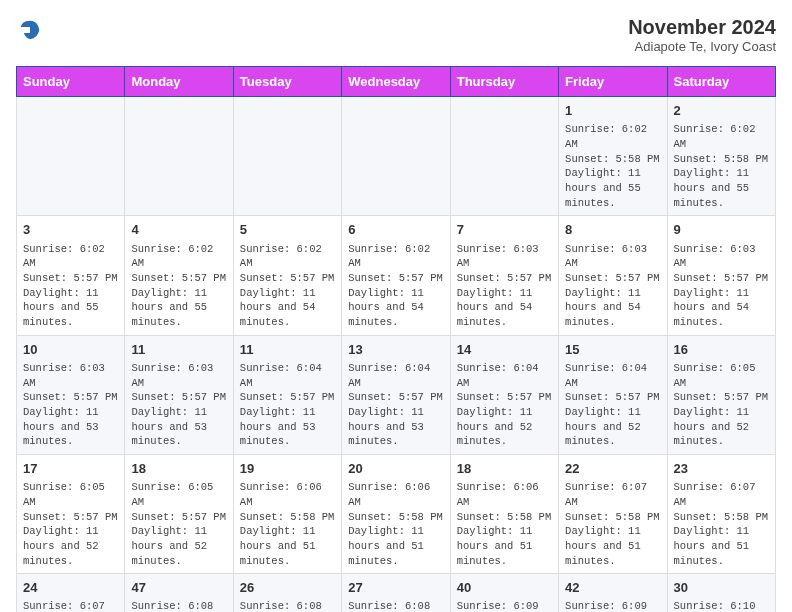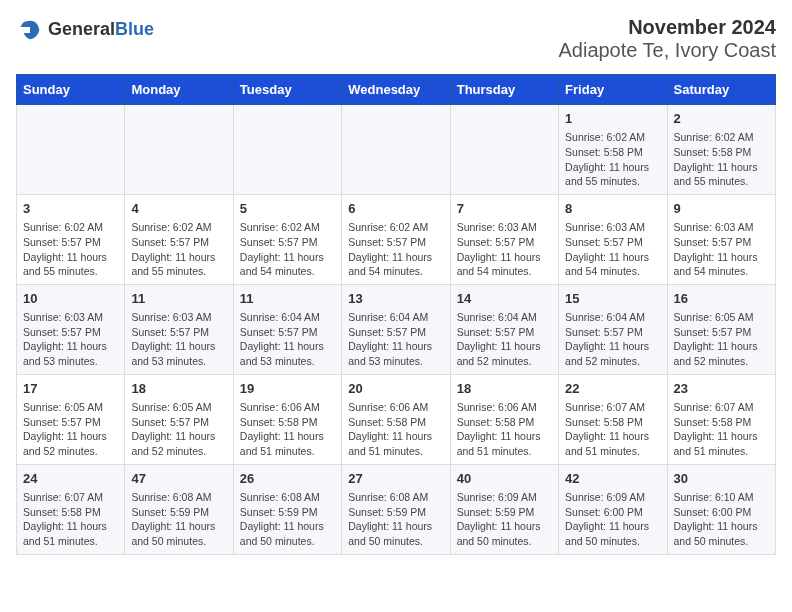--- a/index.html
+++ b/index.html
@@ -34,31 +34,31 @@
     }
     .title-block {
       text-align: right;
     }
     .title-block h1 {
       font-size: 20px;
       font-weight: bold;
       color: #333;
     }
     .title-block h2 {
-      font-size: 20px;
+      font-size: 13px;
       font-weight: normal;
       color: #555;
     }
     .calendar {
       width: 100%;
       border-collapse: collapse;
       font-size: 11px;
     }
     .calendar thead tr {
-      background-color: #1d4ed8;
+      background-color: #d946ef;
       color: #fff;
     }
     .calendar thead th {
       padding: 7px 6px;
       text-align: left;
       font-size: 13px;
       font-weight: bold;
       border: 1px solid #1e5a9a;
     }
     .calendar tbody tr {
@@ -80,33 +80,31 @@
       background-color: #fff;
     }
     .day-num {
       font-size: 13px;
       font-weight: bold;
       margin-bottom: 2px;
     }
     .day-info {
       font-size: 10.5px;
       color: #444;
+      font-family: Liberation Mono, monospace;
     }
   </style>
 </head>
 <body>
 
 <div class="header">
   <div class="logo">
     <svg class="logo-icon" viewBox="0 0 36 36" xmlns="http://www.w3.org/2000/svg">
       <path d="M18 6 Q28 6 30 18 Q28 28 18 30 Q12 28 10 22 L18 22 L18 14 L6 14 Q8 6 18 6Z" fill="#2a6db5"></path>
     </svg>
-    <div class="logo-text">
-      <div><span class="general">General</span><span class="blue">Blue</span></div>
-    </div>
   </div>
   <div class="title-block">
     <h1>November 2024</h1>
     <h2>Adiapote Te, Ivory Coast</h2>
   </div>
 </div>
 
 <table class="calendar">
   <thead>
     <tr>

